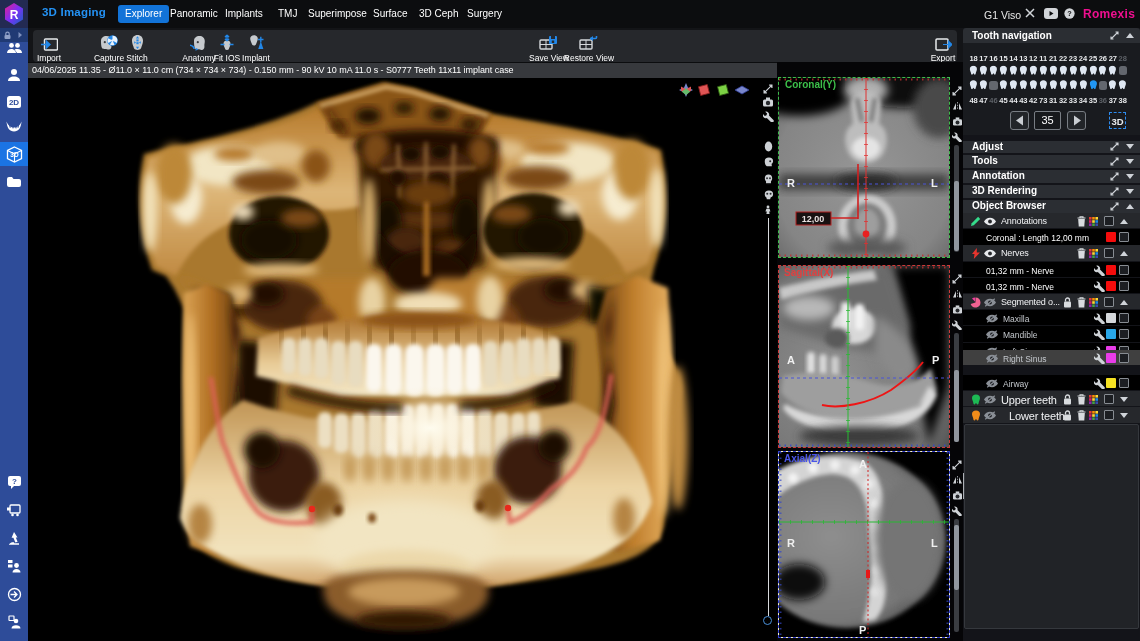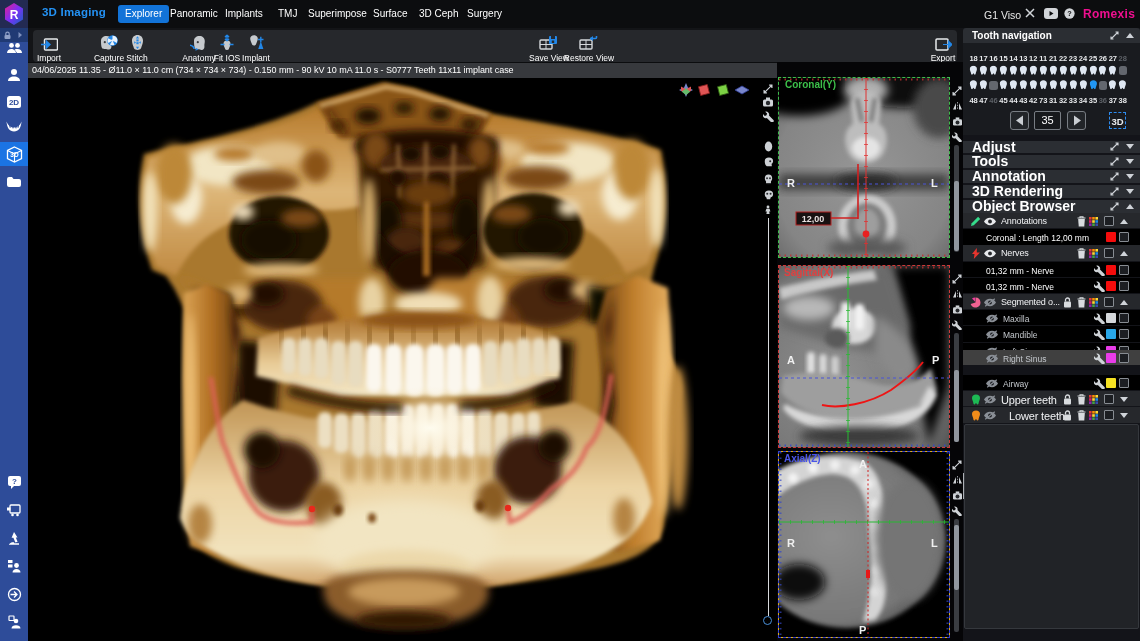--- a/index.html
+++ b/index.html
@@ -29,21 +29,21 @@
 #infobar{left:28px;top:63px;width:749px;height:15px;background:#37393d;color:#fff;font-size:9px;letter-spacing:-0.05px;line-height:15px;padding-left:4px;white-space:nowrap}
 #main3d{left:28px;top:78px;width:749px;height:563px;background:#000;overflow:hidden}
 
 #slices{left:777px;top:62px;width:186px;height:579px;background:#050507}
 .slice{left:1px;width:172px;overflow:hidden;background:#1a1a1a}
 
 #rpanel{left:963px;top:28px;width:177px;height:613px;background:#131419}
 .phead{left:0;width:177px;height:15px;background:#2b2e33;color:#fff;font-weight:bold;font-size:10px;line-height:15px;padding-left:9px}
 .phicons{position:absolute;right:6px;top:0;height:100%;display:flex;align-items:center;gap:7px}
 .exparr{width:9px;height:9px}
-.ph2{height:12.5px;line-height:12.5px;font-size:14px}
+.ph2{height:12.5px;line-height:12.5px;font-size:10px}
 .tri{width:0;height:0;border-left:4.5px solid transparent;border-right:4.5px solid transparent}
 .trid{border-top:5px solid #cfd3d8}
 .triu{border-bottom:5px solid #cfd3d8}
 .csq{width:10px;height:10px;border-radius:1px;flex:0 0 auto}
 .cbx{width:10px;height:10px;border:1px solid #878c92;border-radius:1px;background:#1c1e22;flex:0 0 auto}
 .navbtn{width:19px;height:19px;background:#222529;border:1px solid #787d83;border-radius:3px;display:flex;align-items:center;justify-content:center}
 .tnum{position:absolute;top:0;width:20px;margin-left:-10px;text-align:center;font-size:7.5px;font-weight:bold;color:#e8eaec}
 .tnum.off{color:#5d6167}
 .tooth{position:absolute;top:0}
 </style></head>
@@ -536,21 +536,21 @@
         <line x1="69" y1="0" x2="69" y2="181" stroke="#28b832" stroke-width="1"></line>
         <line x1="69" y1="0" x2="69" y2="181" stroke="#28b832" stroke-width="4" stroke-dasharray="1 10" opacity=".75"></line>
         <line x1="0" y1="112" x2="170" y2="112" stroke="#4a55d8" stroke-width="1" stroke-dasharray="3 3"></line>
         <line x1="0" y1="1.5" x2="170" y2="1.5" stroke="#c03030" stroke-width="2" stroke-dasharray="1.5 4" opacity=".8"></line>
           <line x1="0" y1="179.5" x2="170" y2="179.5" stroke="#3448c8" stroke-width="2" stroke-dasharray="1.5 4" opacity=".8"></line>
           <text x="5" y="3" font-size="10" font-weight="bold" fill="#e04040" dominant-baseline="hanging" font-family="Liberation Sans">Sagittal(X)</text>
         <text x="8" y="98" font-size="11" font-weight="bold" fill="#f0f0f0" font-family="Liberation Sans">A</text>
         <text x="153" y="98" font-size="11" font-weight="bold" fill="#f0f0f0" font-family="Liberation Sans">P</text>
       </svg>
     </div>
-    <div class="abs slice" id="axial" style="top:389px;height:187px;border:1px dashed #3440d0;background:#eab308">
+    <div class="abs slice" id="axial" style="top:389px;height:187px;border:1px dashed #3440d0;background:#fef9c3">
       <svg width="170" height="185" viewBox="0 0 170 185">
         <radialGradient id="axbg" cx="42%" cy="48%" r="60%">
             <stop offset="0" stop-color="#8e8e8e"></stop>
             <stop offset=".8" stop-color="#787878"></stop>
             <stop offset="1" stop-color="#555"></stop>
           </radialGradient>
         <rect width="170" height="185" fill="#000"></rect>
         <ellipse cx="68" cy="88" rx="98" ry="88" fill="url(#axbg)" filter="url(#sb2)"></ellipse>
         <path d="M-20 30 C10 6 50 0 80 8 C98 14 104 34 106 60 L108 120 C108 146 104 160 96 168 L84 170 C90 150 94 130 92 100 L88 56 C84 36 74 22 52 22 C30 24 8 34 -10 52 Z" fill="#d4d4d4" filter="url(#sb2)"></path>
         <circle cx="14" cy="26" r="5" fill="#f4f4f4" filter="url(#sb2)"></circle>

